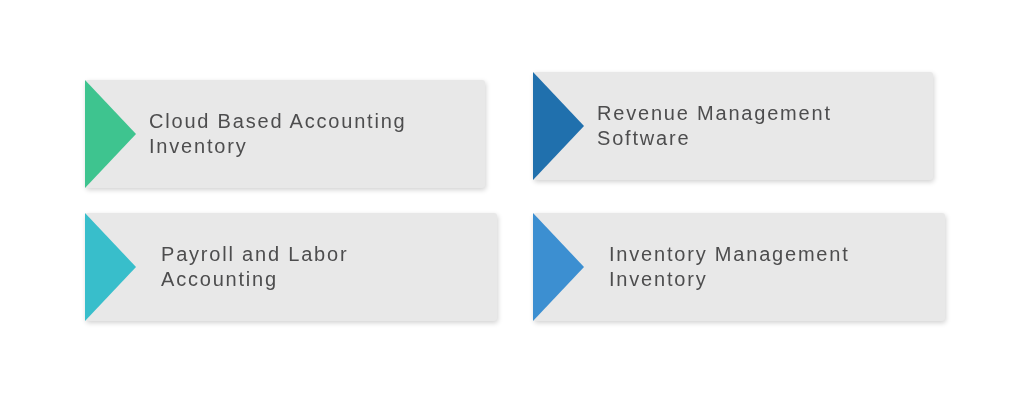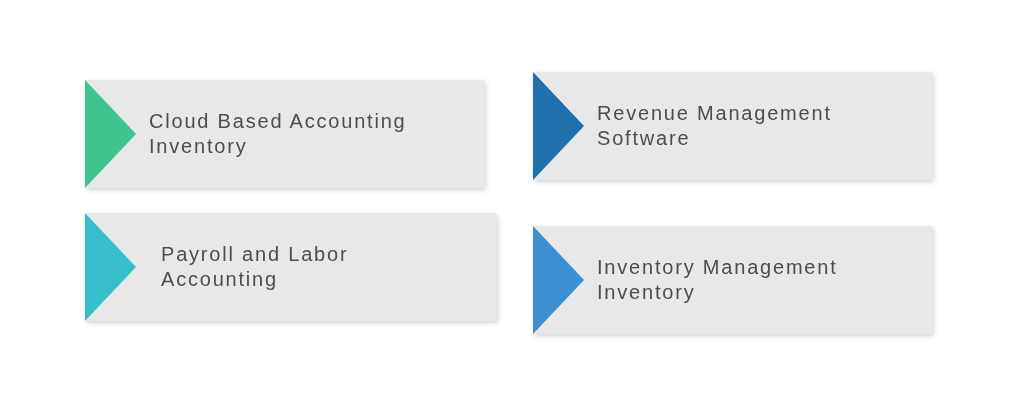--- a/index.html
+++ b/index.html
@@ -21,21 +21,21 @@
     height: 108px;
     background: var(--card-bg, #e8e8e8);
     border-radius: 3px;
     box-shadow: 1px 2px 5px rgba(0,0,0,0.18);
     display: flex;
     align-items: center;
   }
   .pos-tl { left: 85px;  top: 72px; margin-top: 8px; }
   .pos-tr { left: 533px; top: 72px; }
   .pos-bl { left: 85px;  top: 213px; padding-left: 12px; }
-  .pos-br { left: 533px; top: 226px; }
+  .pos-br { left: 533px; top: 213px; padding-left: 12px; }
   .arrow {
     position: absolute;
     left: 0;
     top: 0;
     width: 51px;
     height: 100%;
     clip-path: polygon(0 0, 100% 50%, 0 100%);
   }
   .label {
     padding-left: 64px;

